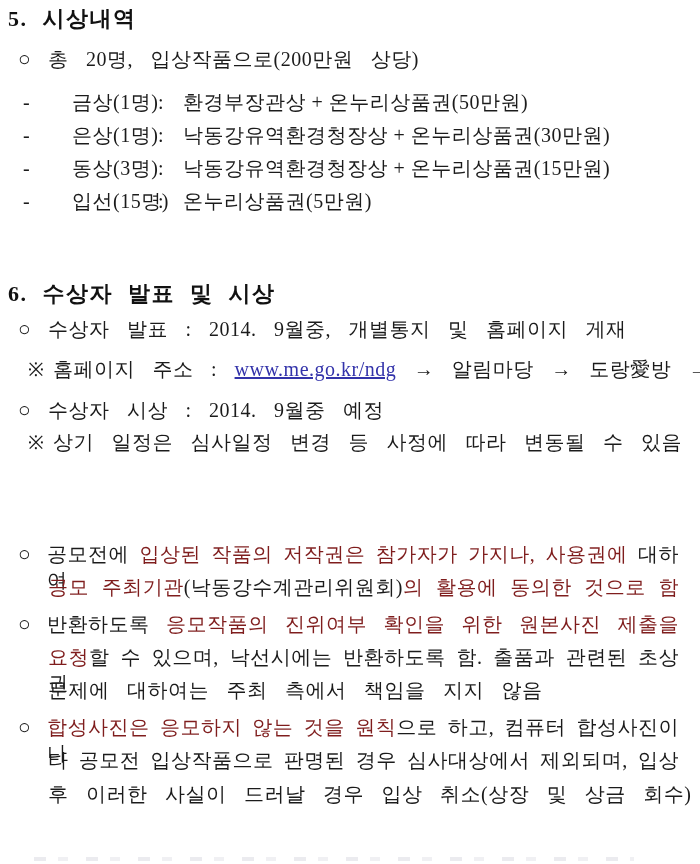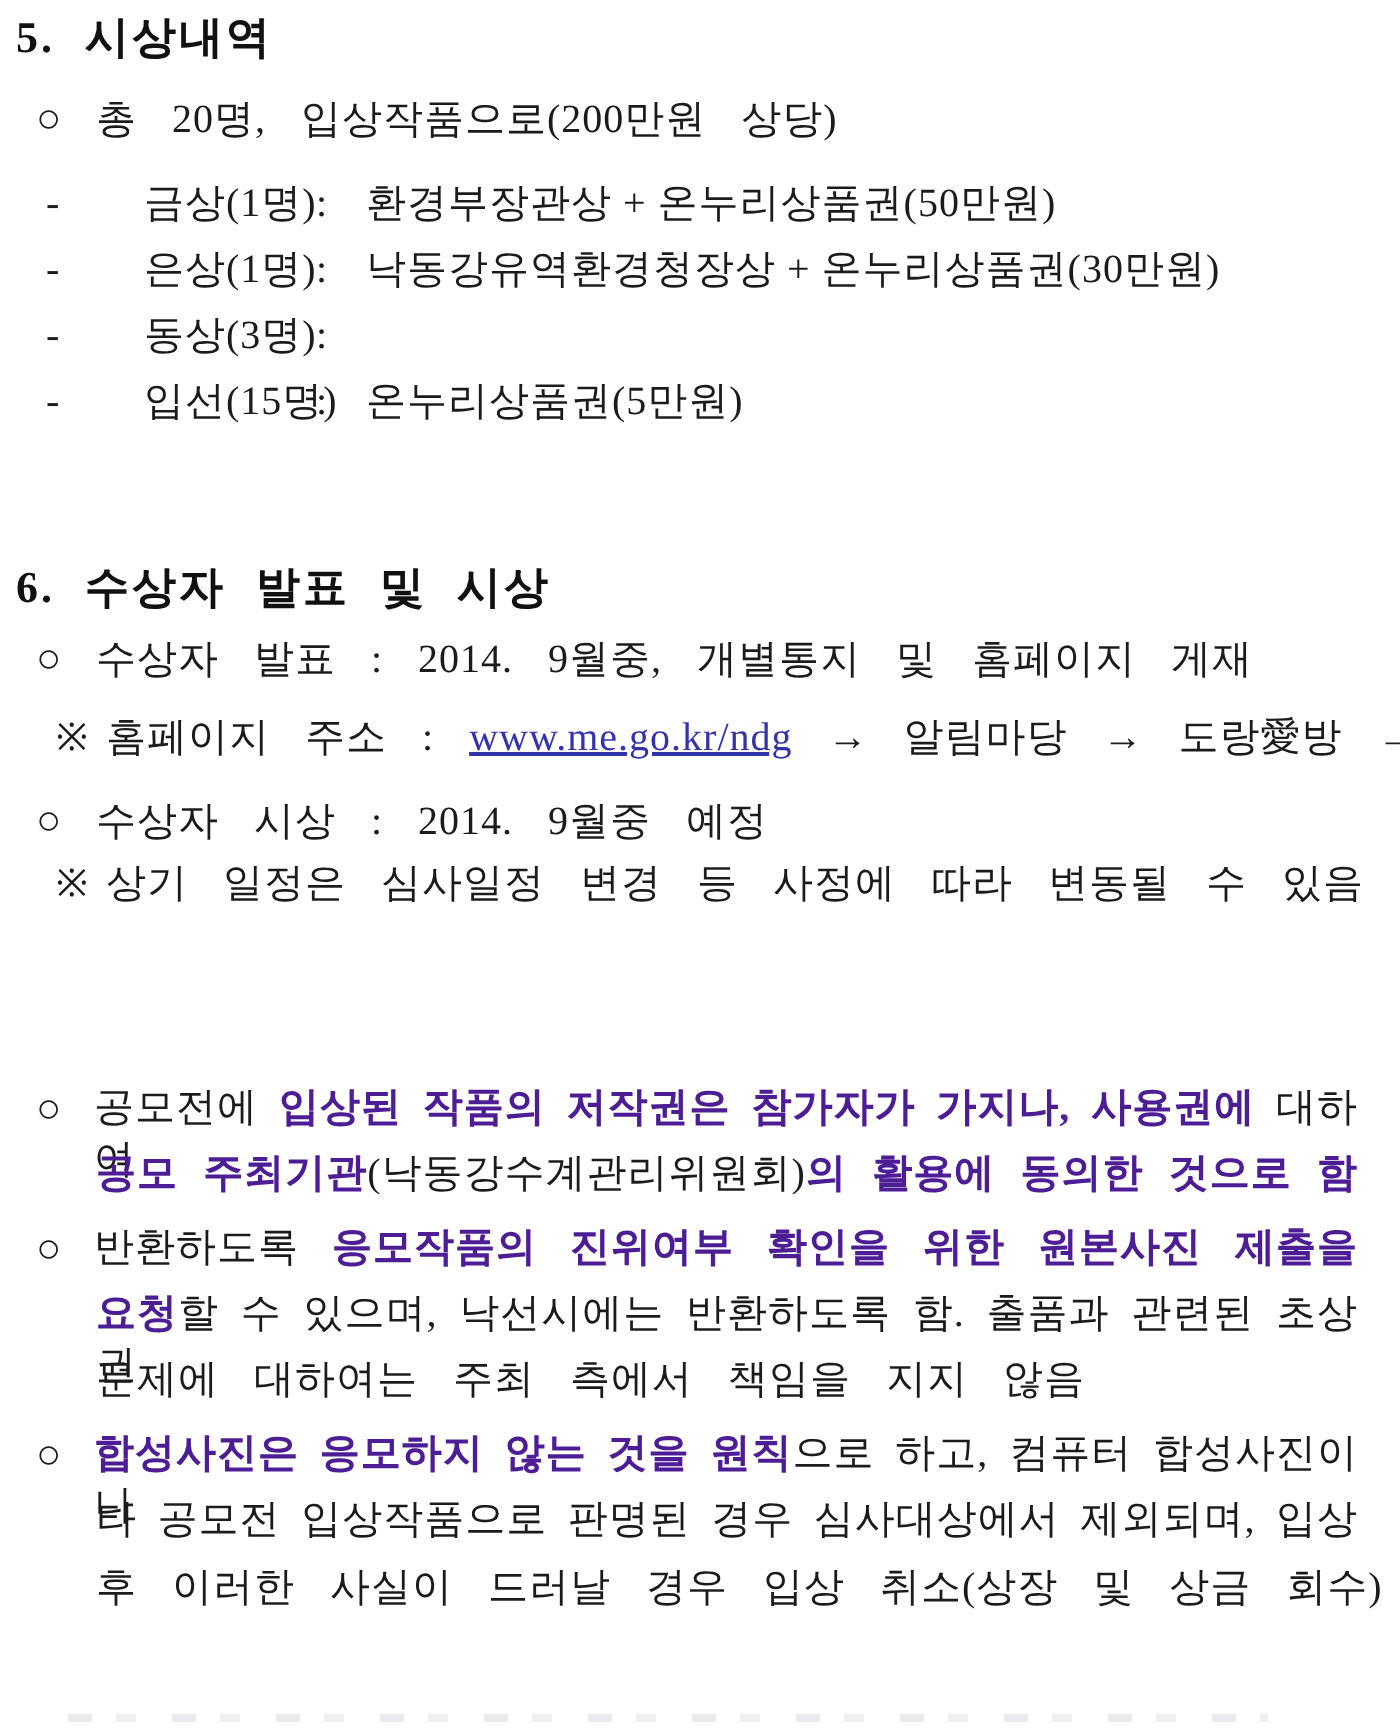--- a/index.html
+++ b/index.html
@@ -14,21 +14,21 @@
   .h{
     font-weight:bold;font-size:22px;letter-spacing:1.5px;word-spacing:8px;
     color:#111111;left:8px;
   }
   .mk{display:inline-block;width:30px;font-size:21px;vertical-align:baseline;}
   .mk2{display:inline-block;width:25px;font-size:19px;}
   .jst{
     white-space:normal;text-align:justify;text-align-last:justify;
     width:632px;letter-spacing:0.5px;word-spacing:4px;
   }
-  .b{font-weight:bold;color:#4c1d95;margin-top:44px;}
+  .b{font-weight:normal;color:#7f1d1d;margin-top:44px;}
   .row{position:absolute;left:0;width:100%;height:26px;font-size:20px;line-height:26px;letter-spacing:0.5px;white-space:nowrap;}
   .dash{position:absolute;left:23px;}
   .rl{position:absolute;left:34px;margin-left:38px;}
   .rc{position:absolute;left:158px;}
   .rv{position:absolute;left:183px;}
   a.lnk{color:#3333aa;}
   .artifact{
     position:absolute;top:857px;left:34px;width:600px;height:4px;
     background:repeating-linear-gradient(90deg,#ebebef 0 12px,transparent 12px 24px,#f0f0f3 24px 34px,transparent 34px 52px);
   }
@@ -53,20 +53,21 @@
   <div class="row" style="top:122px">
     <span class="dash">-</span>
     <span class="rl">은상(1명)</span>
     <span class="rc">:</span>
     <span class="rv">낙동강유역환경청장상 + 온누리상품권(30만원)</span>
   </div>
   <div class="row" style="top:155px">
     <span class="dash">-</span>
     <span class="rl">동상(3명)</span>
     <span class="rc">:</span>
+    <span class="rv">낙동강유역환경청장상 + 온누리상품권(15만원)</span>
   </div>
   <div class="row" style="top:188px">
     <span class="dash">-</span>
     <span class="rl">입선(15명)</span>
     <span class="rc">:</span>
     <span class="rv">온누리상품권(5만원)</span>
   </div>
 
   <div class="line h" style="top:281px">6. 수상자 발표 및 시상</div>
 

